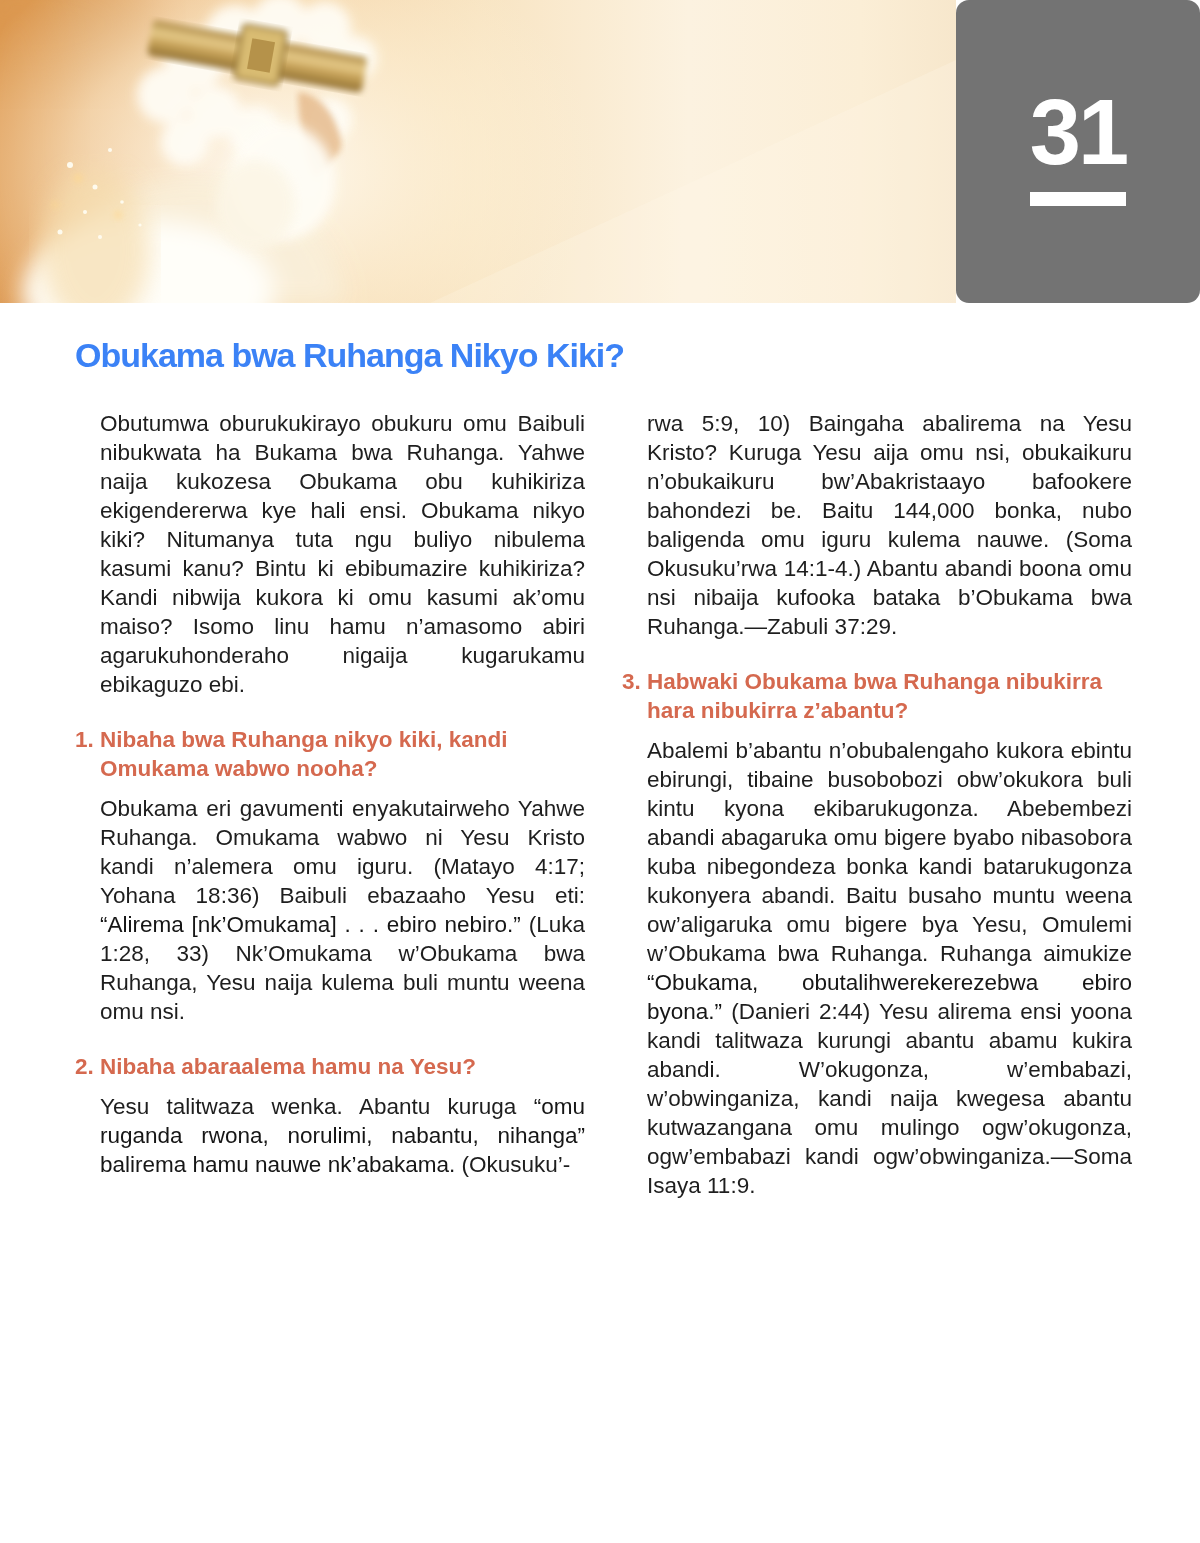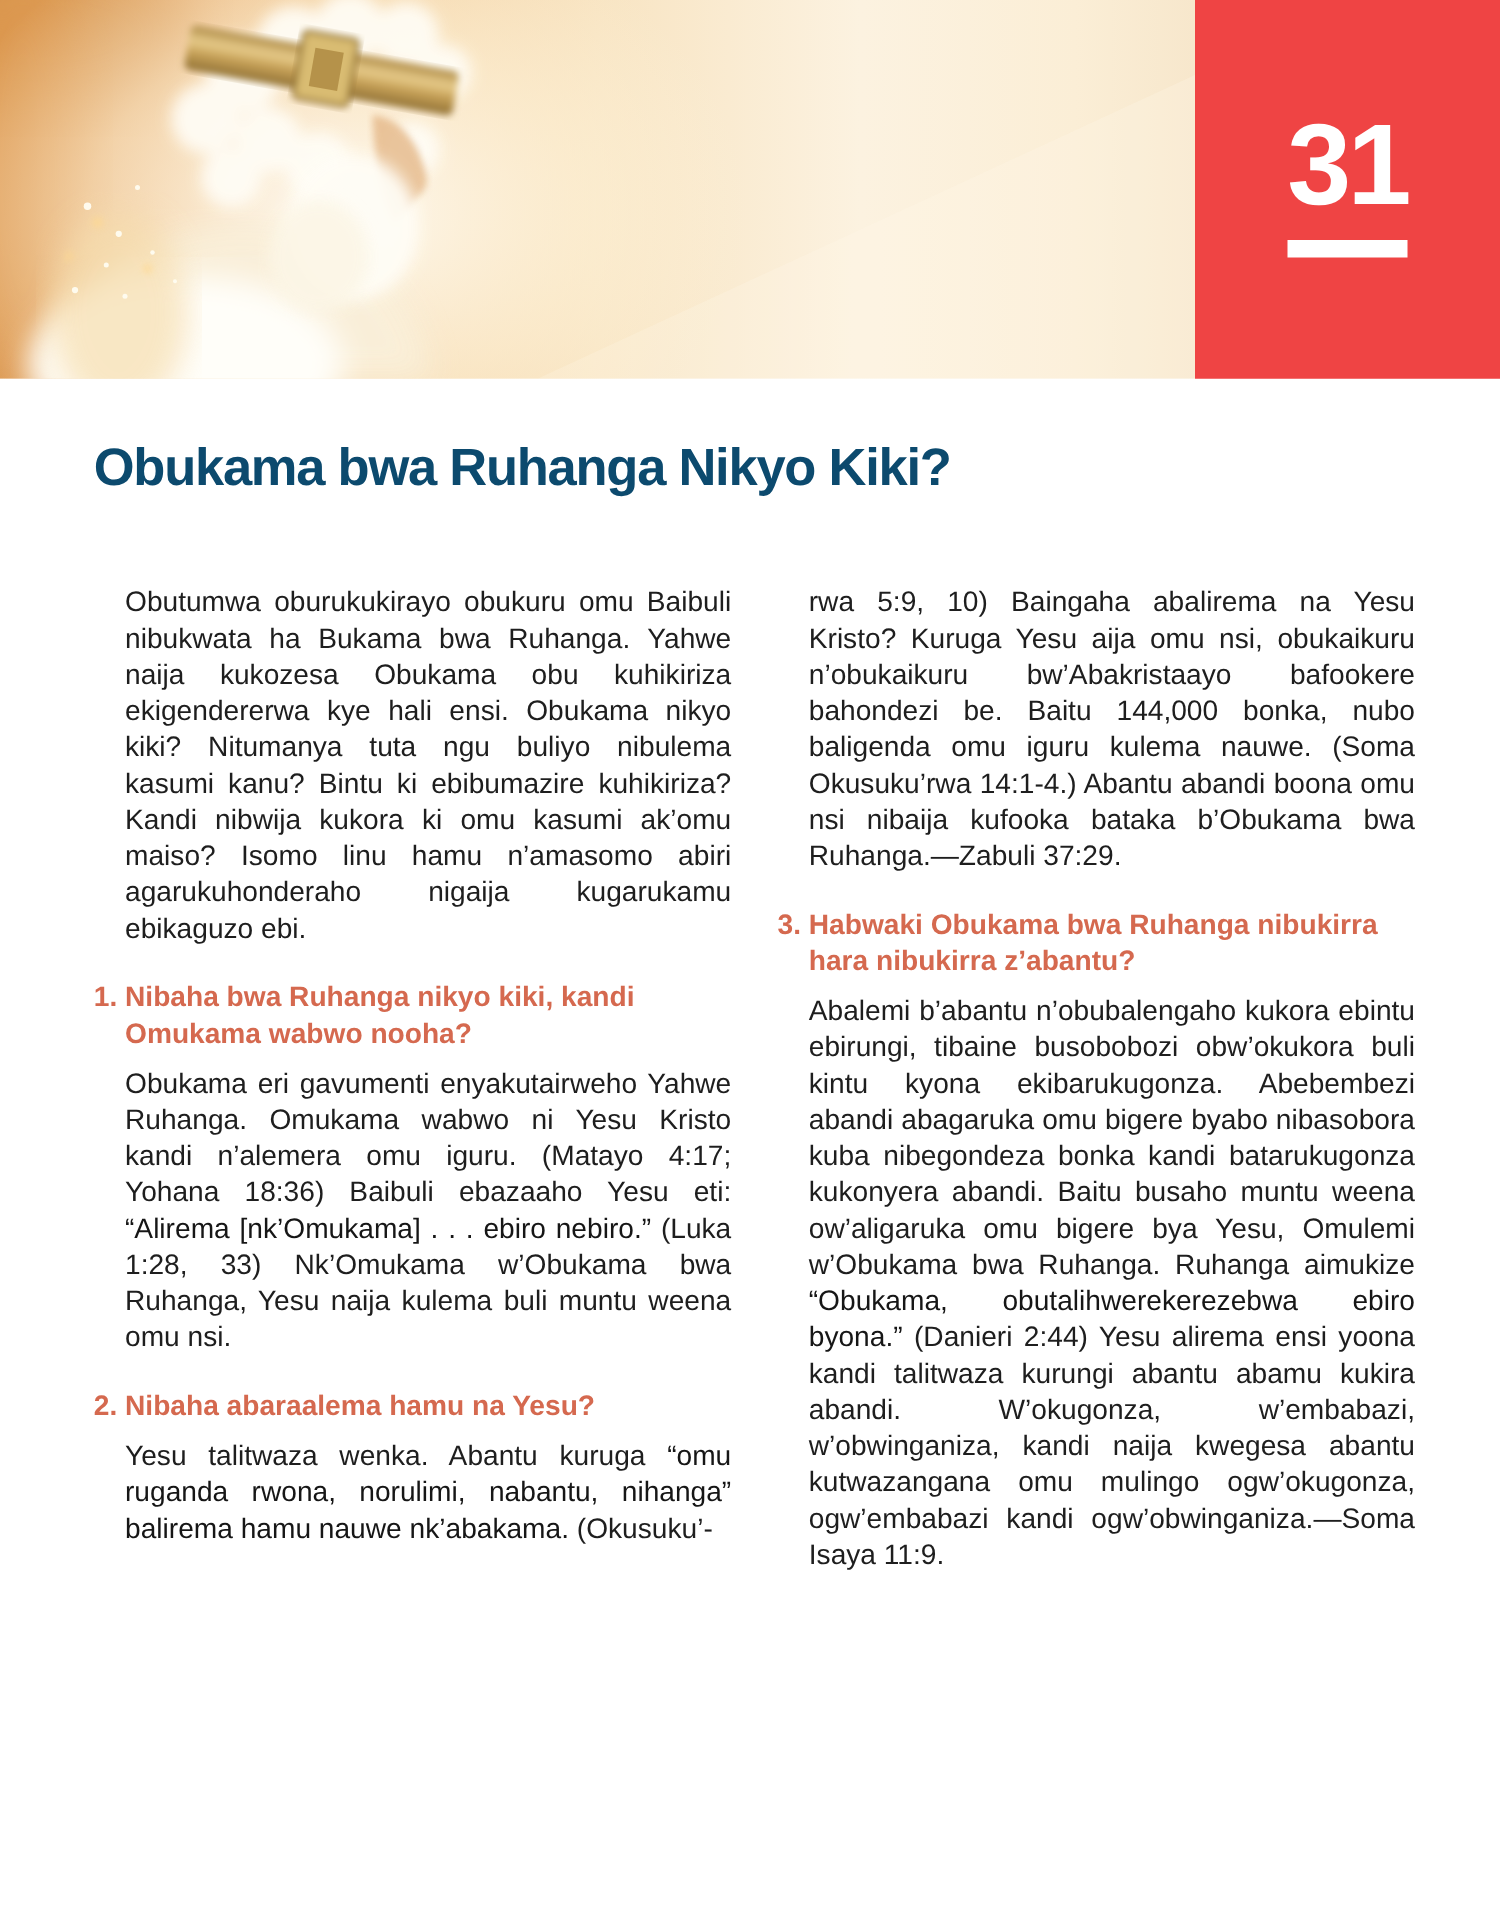--- a/index.html
+++ b/index.html
@@ -19,26 +19,26 @@
     display:flex;flex-direction:column;align-items:center;
     box-sizing:border-box;padding-top:84px;
   }
   .lesson-number{
     color:#ffffff;font-size:92px;font-weight:700;
     line-height:96px;letter-spacing:-3px;
   }
   .lesson-bar{width:96px;height:14px;background:#ffffff;margin-top:12px;}
   
   .title{
-    margin:46px 68px 0 75px;
-    font-size:42px;line-height:1.18;font-weight:700;
-    letter-spacing:-1px;color:#0c4a6e;
+    margin:32px 68px 0 75px;
+    font-size:34px;line-height:1.18;font-weight:700;
+    letter-spacing:-1px;color:#3b82f6;
   }
   
-  .columns{display:flex;gap:37px;margin:68px 68px 0 75px;}
+  .columns{display:flex;gap:37px;margin:34px 68px 0 75px;}
   .col{width:485px;padding-left:25px;flex:none;}
   .col > :first-child{margin-top:0;}
   .para{
     margin:0;font-size:22.5px;line-height:29px;color:#1e1e1e;
     text-align:justify;
   }
   .para strong{font-weight:400;color:#161616;}
   .question{
     display:flex;margin:26px 0 11px -25px;
     font-size:22.5px;line-height:29px;font-weight:700;
@@ -135,21 +135,21 @@
             <circle cx="140" cy="225" r="1.6"></circle>
         </g>
         <g fill="#ffd98f" opacity="0.8" filter="url(#b3)">
           <circle cx="78" cy="178" r="4"></circle>
             <circle cx="118" cy="215" r="3.5"></circle>
           <circle cx="55" cy="205" r="3"></circle>
         </g>
       </svg>
     </div>
 
-    <div class="lesson-badge" style="background:#ef4444;">
+    <div class="lesson-badge" style="background:#737373;border-radius:13px;">
       <div class="lesson-number">31</div>
       <div class="lesson-bar"></div>
     </div>
   </header>
 
   <h1 class="title">Obukama bwa Ruhanga Nikyo Kiki?</h1>
 
   <main class="columns">
     <div class="col">
         <p class="para"><span>Obutumwa oburukukirayo obukuru omu Baibuli nibukwata ha Bukama bwa Ruhanga. Yahwe naija kukozesa Obukama obu kuhikiriza ekigendererwa kye hali ensi. Obukama nikyo kiki? Nitumanya tuta ngu buliyo nibulema kasumi kanu? Bintu ki ebibumazire kuhikiriza? Kandi nibwija kukora ki omu kasumi ak’omu maiso? Isomo linu hamu n’amasomo abiri agarukuhonderaho nigaija kugarukamu ebikaguzo ebi.</span></p>

